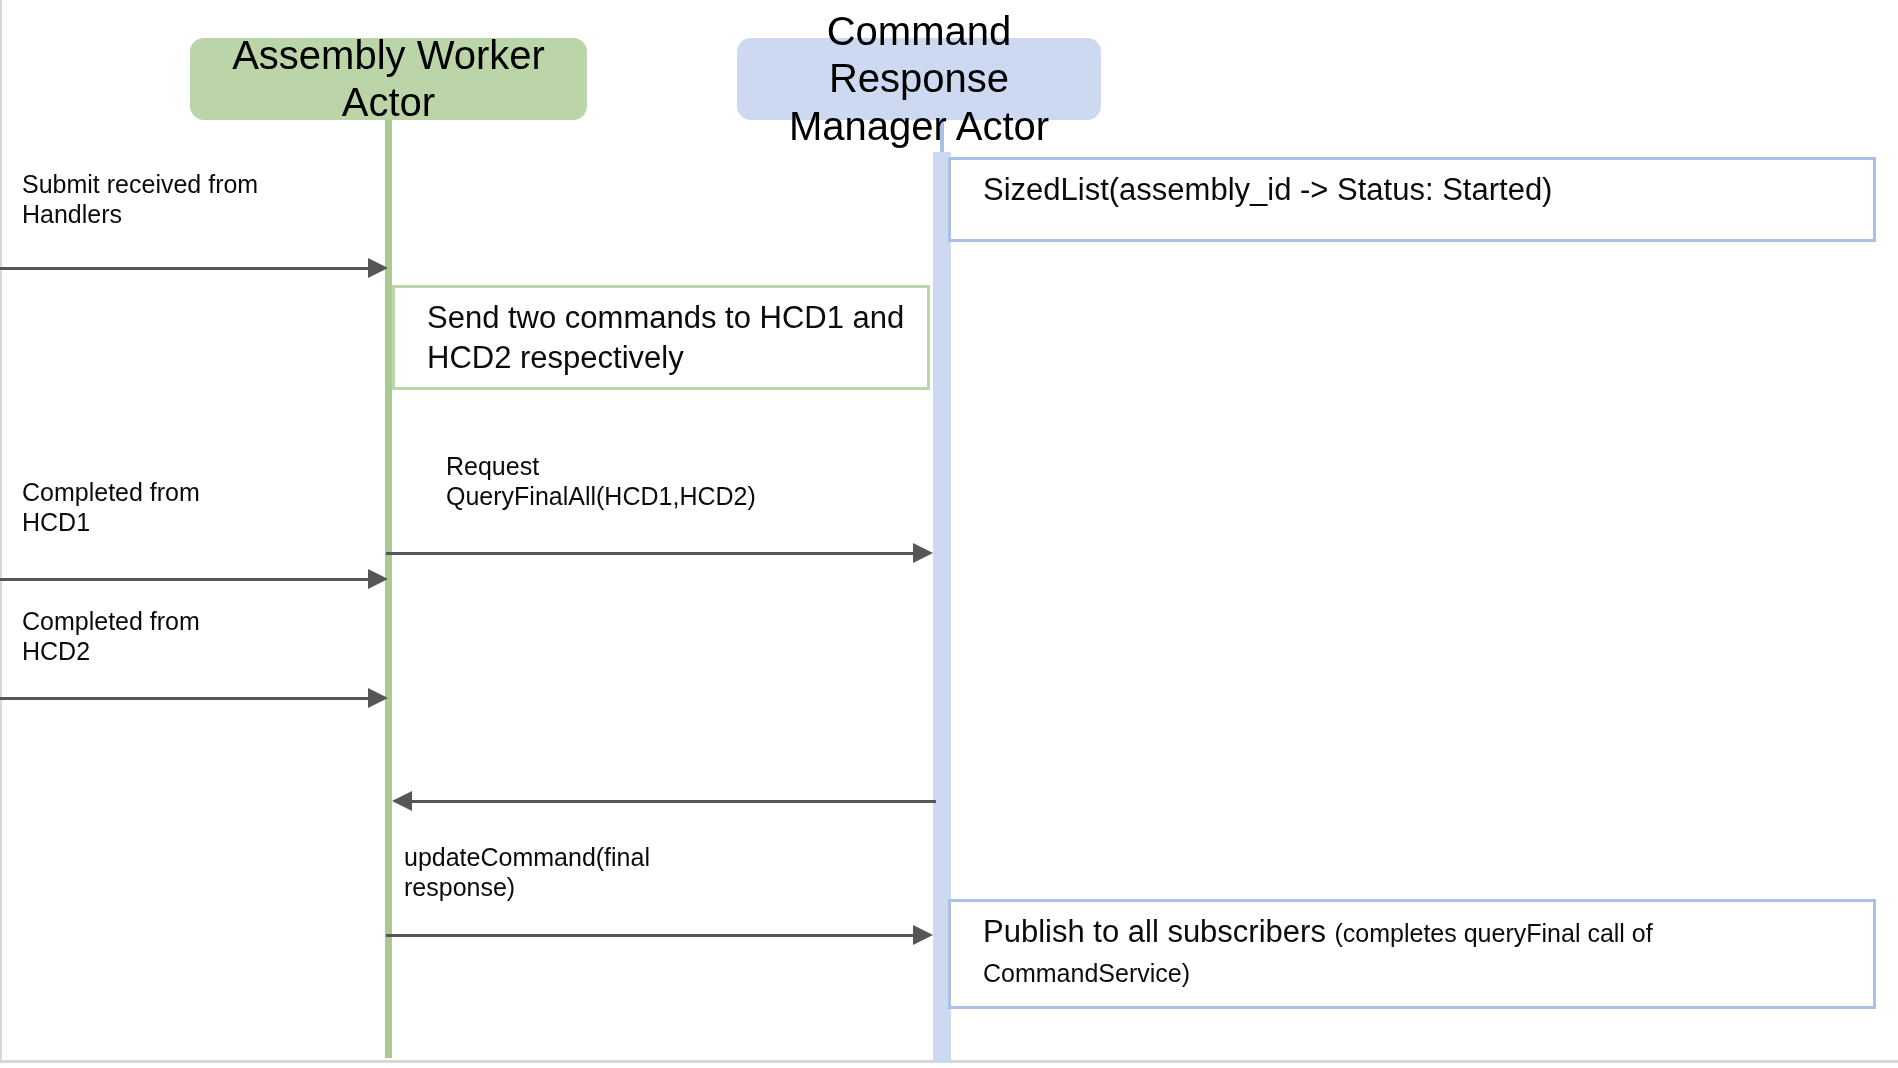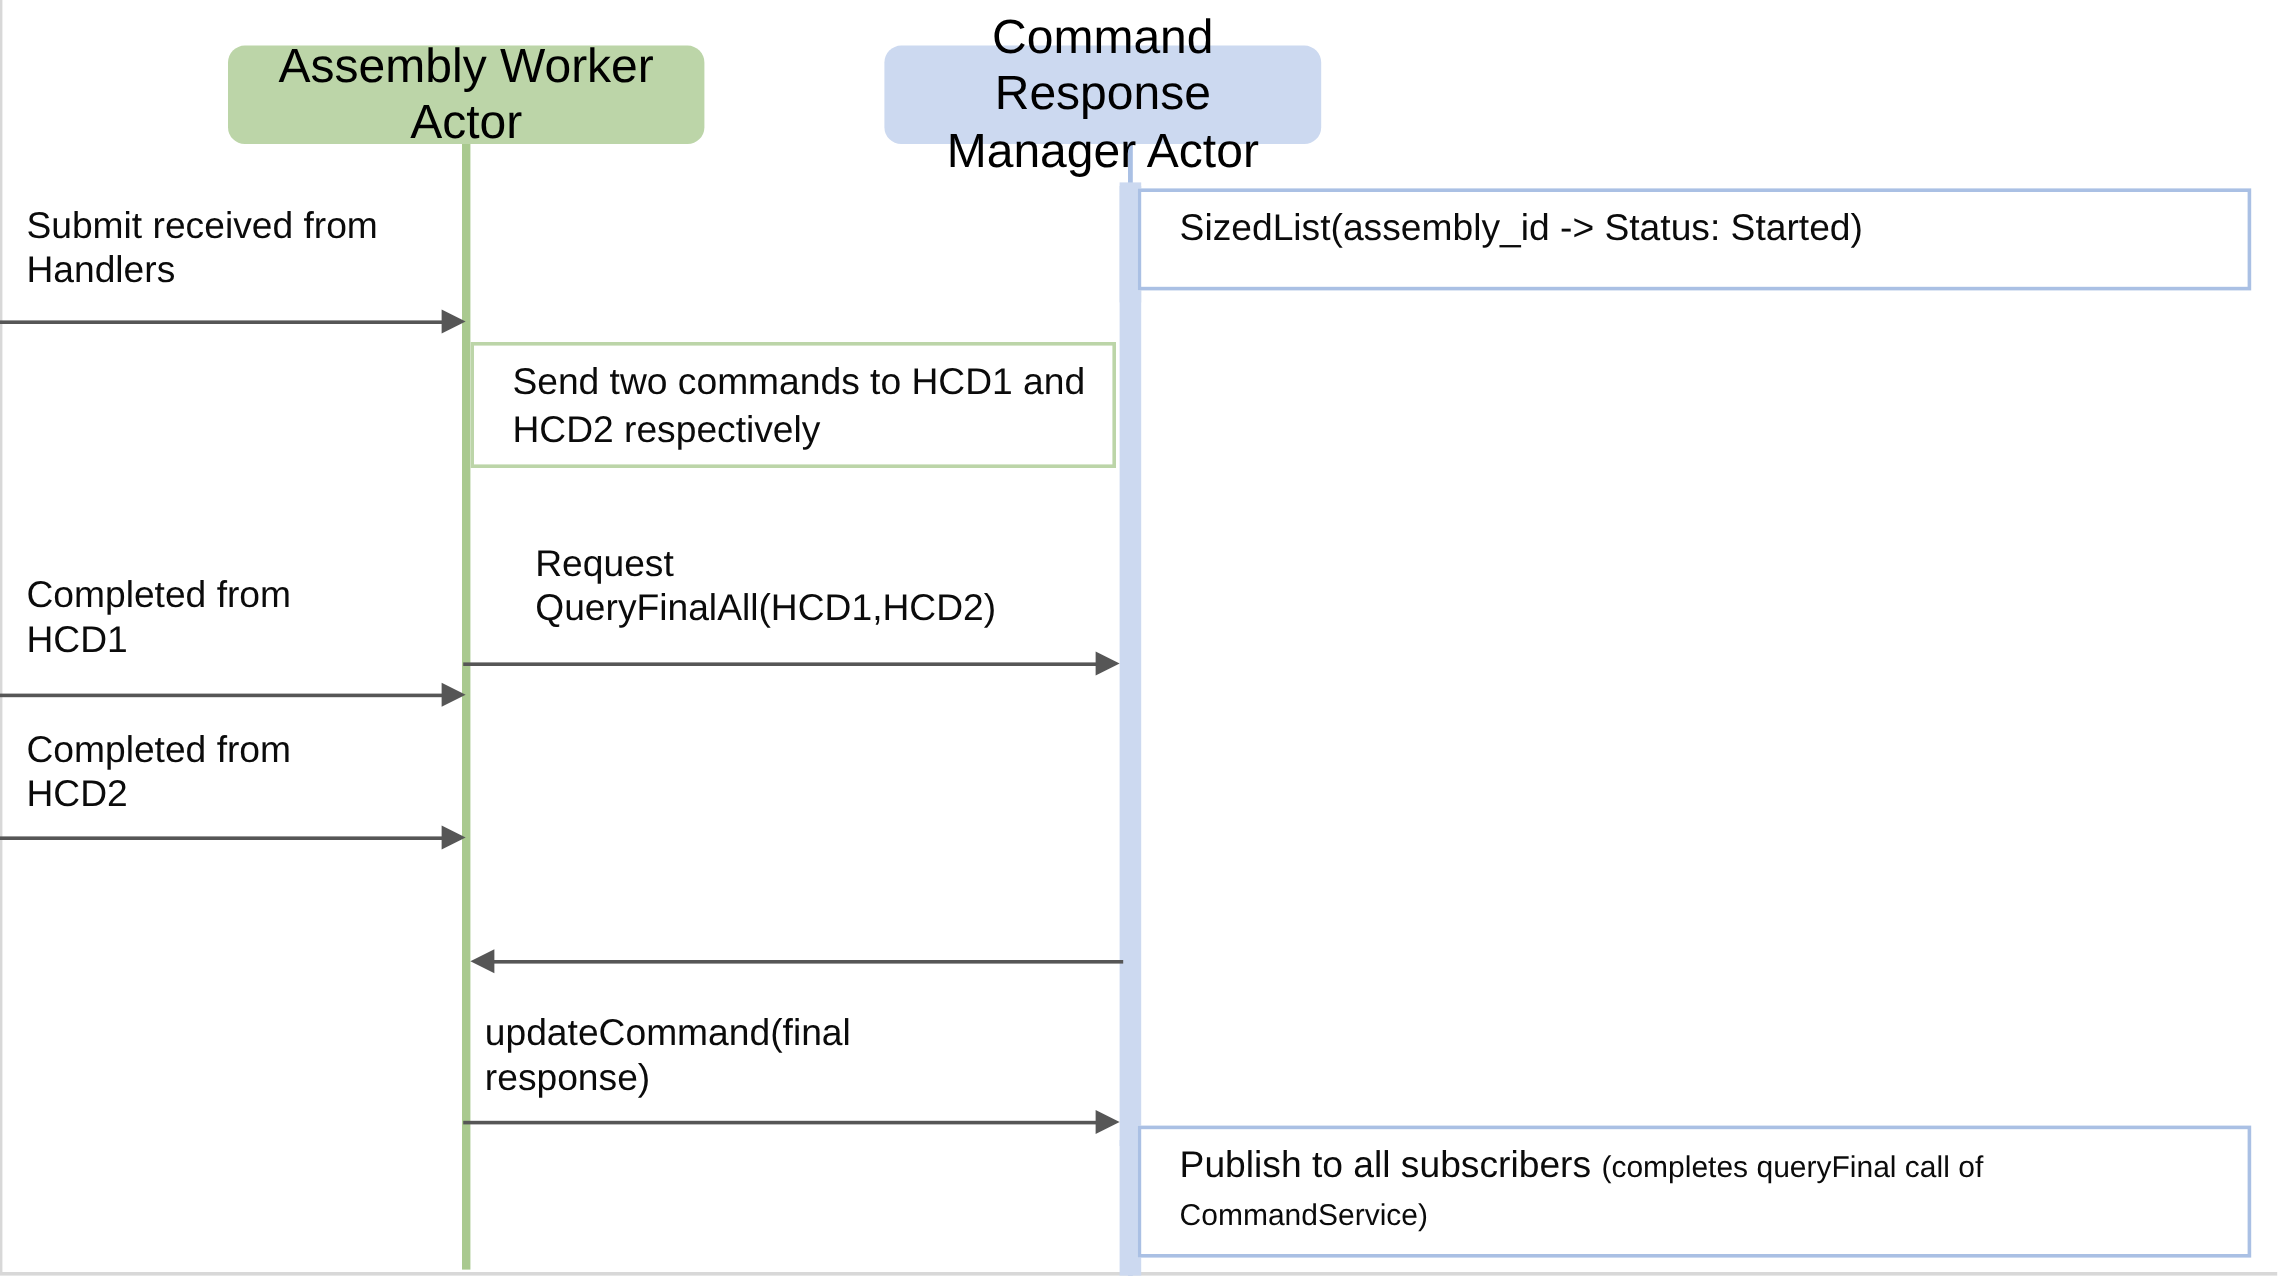--- a/index.html
+++ b/index.html
@@ -83,21 +83,21 @@
   }
   .arrow-left {
     position: absolute;
     width: 0; height: 0;
     border-top: 10px solid transparent;
     border-bottom: 10px solid transparent;
     border-right: 20px solid #565656;
   }
   .msg-label {
     position: absolute;
-    font-size: 31px;
+    font-size: 25px;
     line-height: 1.18;
     color: #0b0b0b;
     white-space: pre-line;
   }
   .edge-line {
     position: absolute;
     background: #d8d8d8;
   }
 </style>
 </head>
@@ -148,17 +148,17 @@
   <div class="arrow-right" style="left:368px; top:688px;"></div>
 
   <div class="msg-line" style="left:398px; top:800px; width:538px;"></div>
   <div class="arrow-left" style="left:392px; top:791px;"></div>
 
   <div class="msg-label" style="left:404px; top:843px; width:520px;">updateCommand(final
 response)</div>
   <div class="msg-line" style="left:386px; top:934px; width:540px;"></div>
   <div class="arrow-right" style="left:913px; top:925px;"></div>
 
-  <div class="note note-blue" style="left:948px; top:938px; width:928px; height:110px;">
+  <div class="note note-blue" style="left:948px; top:899px; width:928px; height:110px;">
     <span>Publish to all subscribers </span><span class="small">(completes queryFinal call of CommandService)</span>
   </div>
 
 </div>
 
 </body></html>

